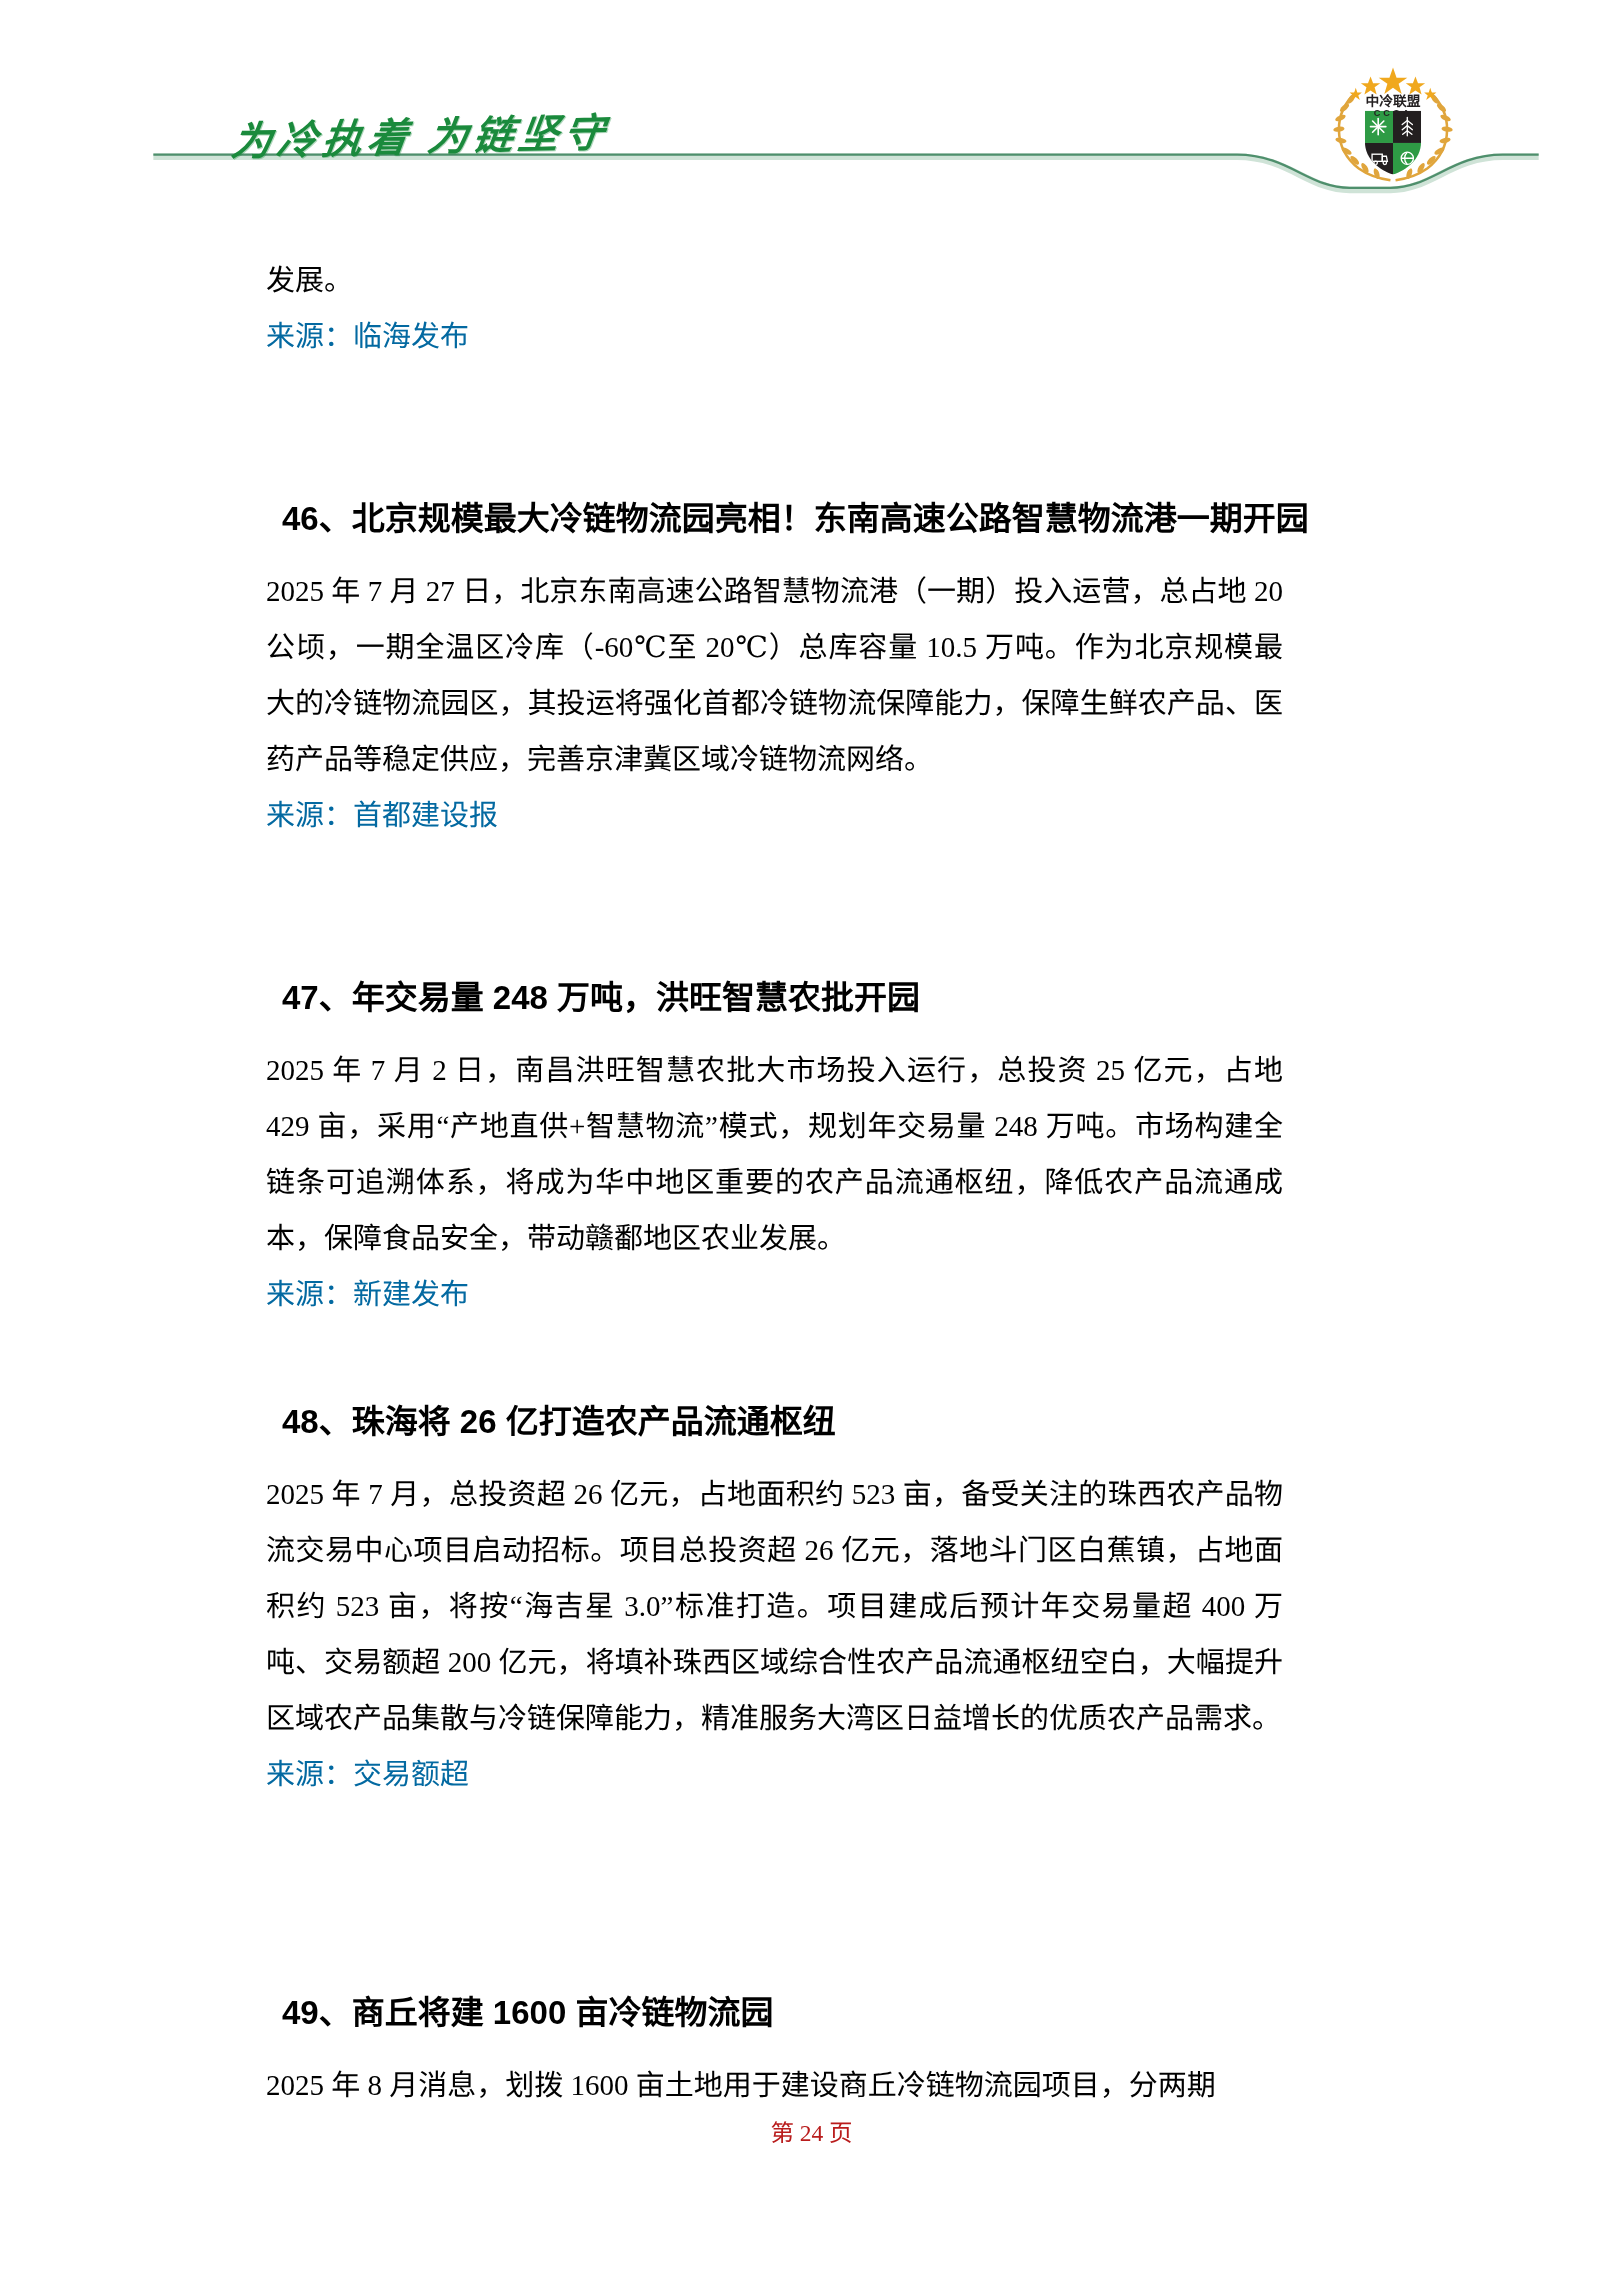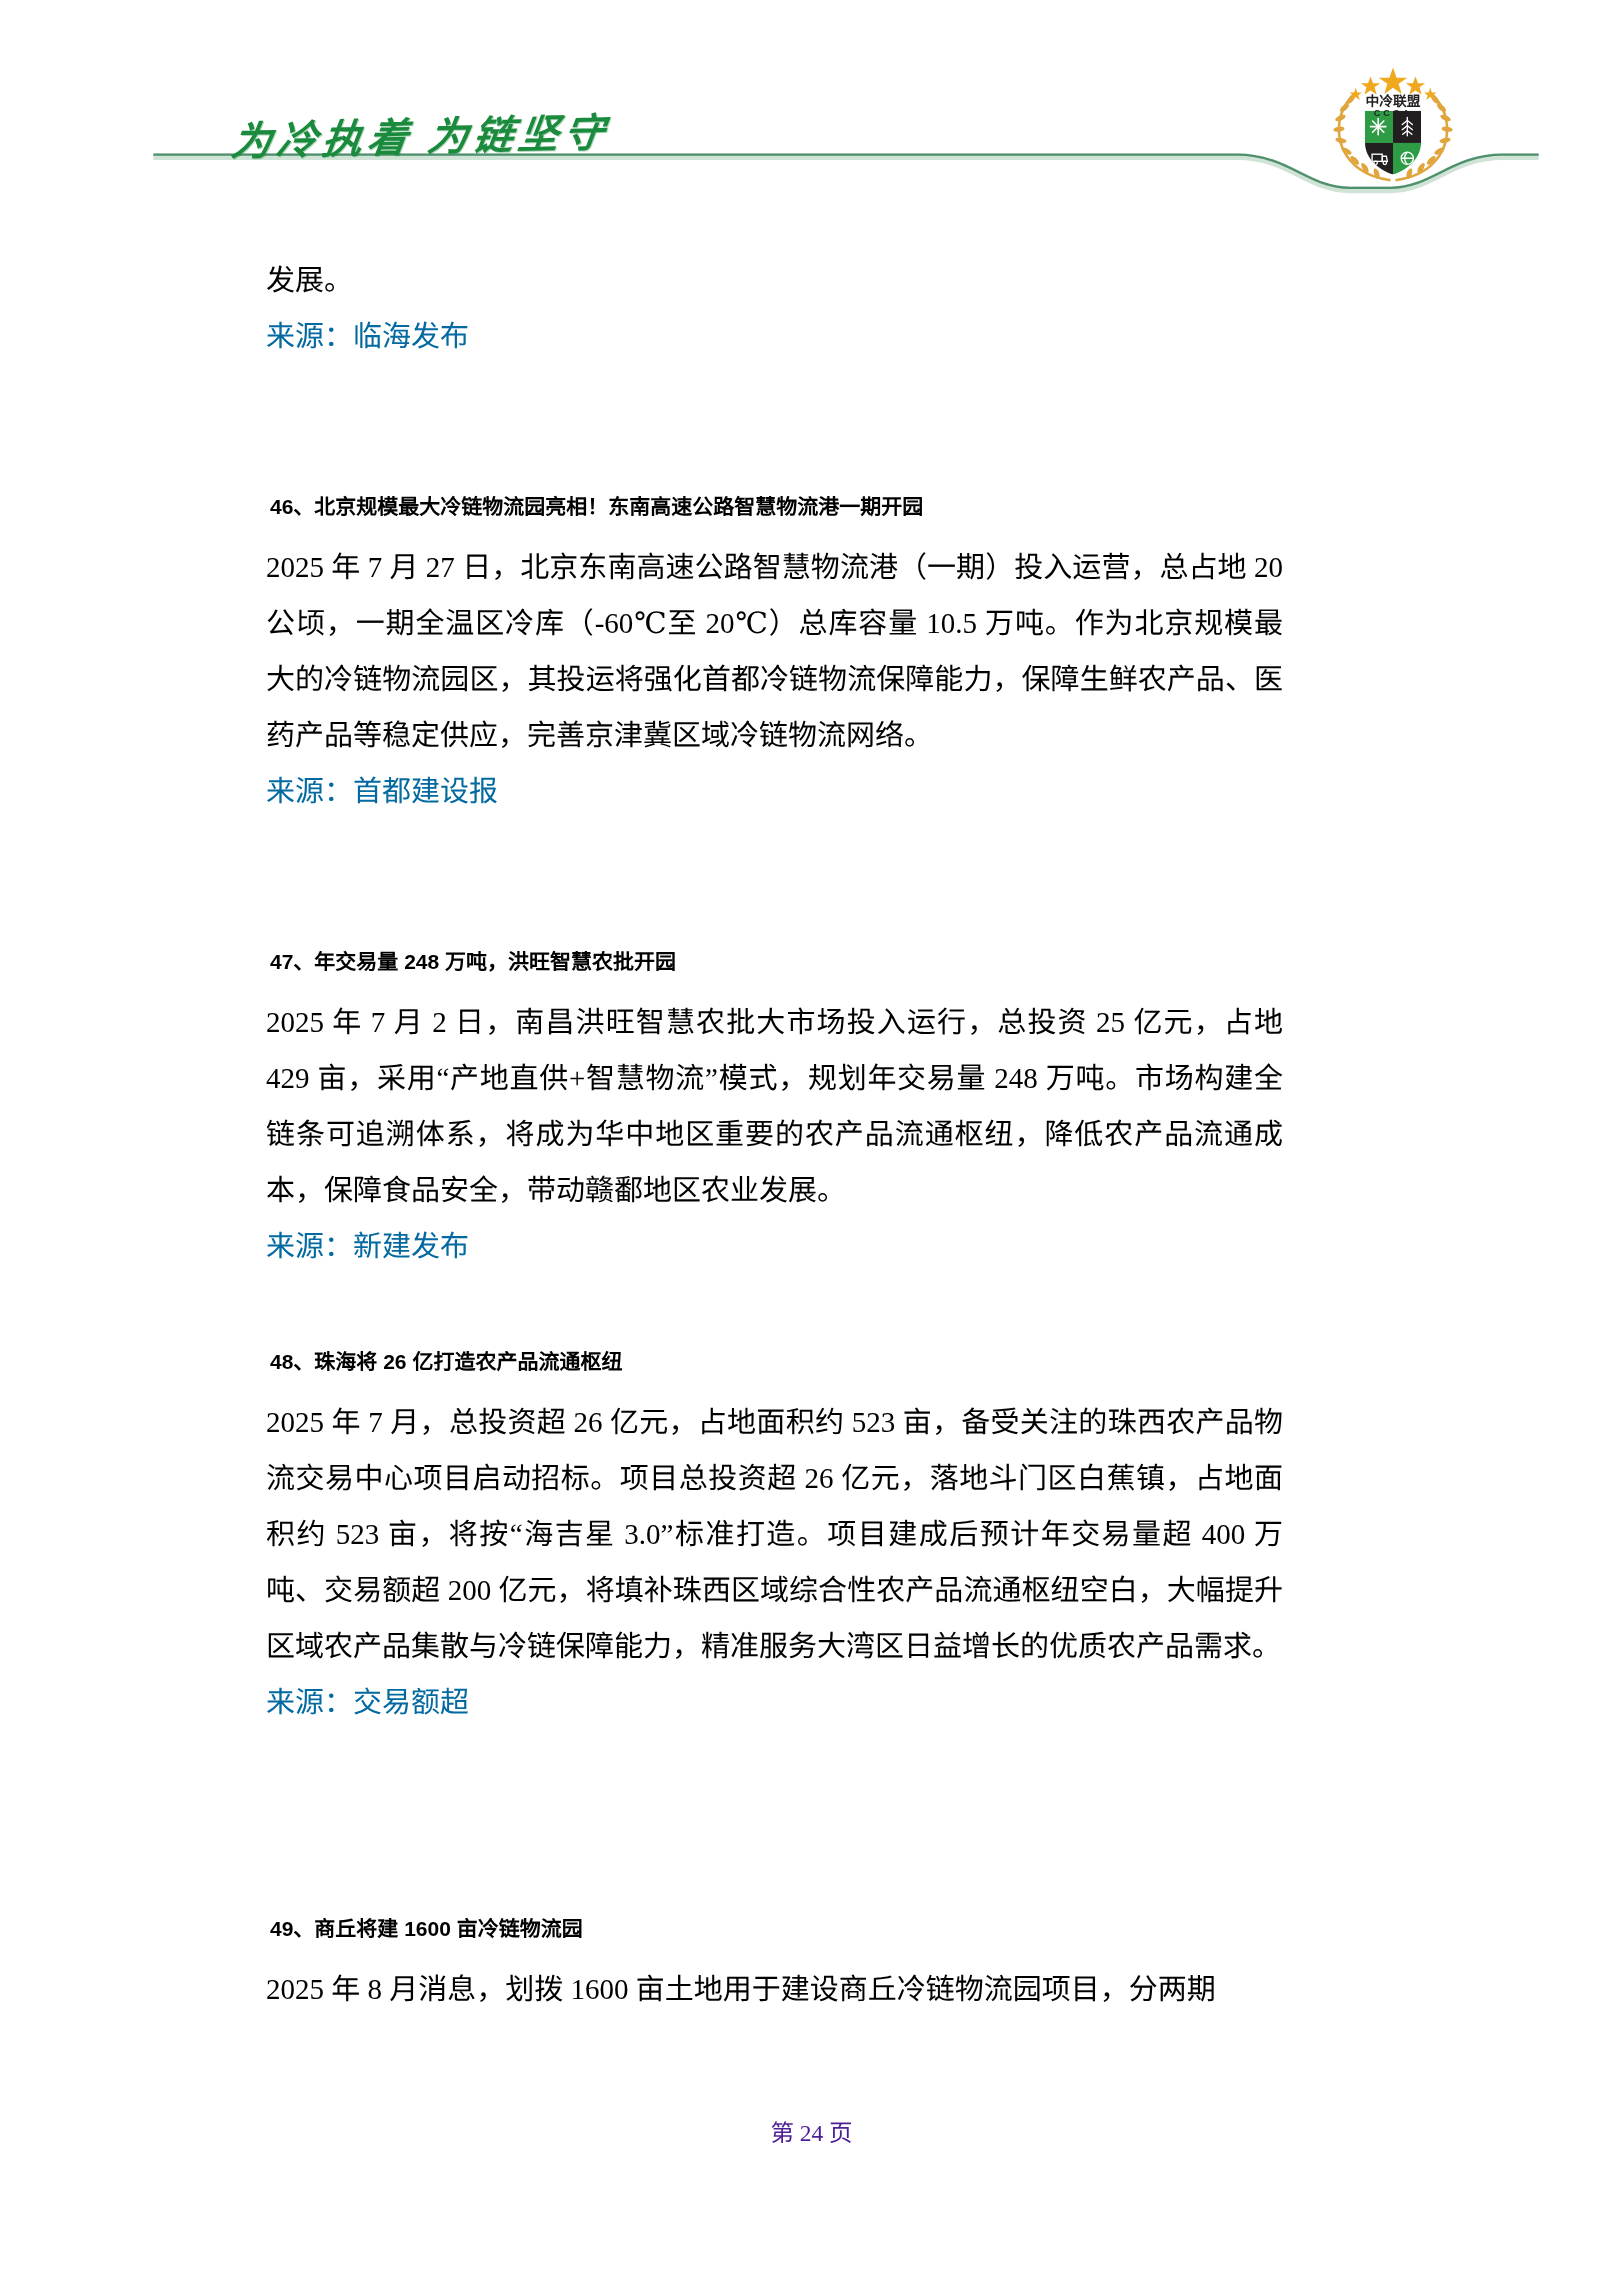--- a/index.html
+++ b/index.html
@@ -77,43 +77,43 @@
   }
   .source {
     font-size: 29px;
     line-height: 56px;
     color: #0369a1;
     margin: 0;
     font-family: "Liberation Serif", "DejaVu Serif", serif;
     white-space: nowrap;
   }
   .heading {
-    font-size: 21px;
+    font-size: 33px;
     line-height: 56px;
     font-weight: 700;
     color: #000000;
-    margin: 4px;
+    margin: 16px;
     font-family: "Liberation Sans", "DejaVu Sans", sans-serif;
     white-space: nowrap;
     letter-spacing: 0px;
   }
   .gap-lg { height: 56px; }
   .gap-xl { height: 111px; }
 
   
   .page-footer {
     position: absolute;
     left: 0;
     top: 2114px;
     width: 1623px;
     text-align: center;
   }
   .footer-num {
     font-size: 23.5px;
-    color: #4c1d95;
+    color: #b91c1c;
     font-family: "Liberation Serif", "DejaVu Serif", serif;
   }
 </style>
 </head>
 <body>
 
 <div class="page">
 
   <div class="page-header">
 

